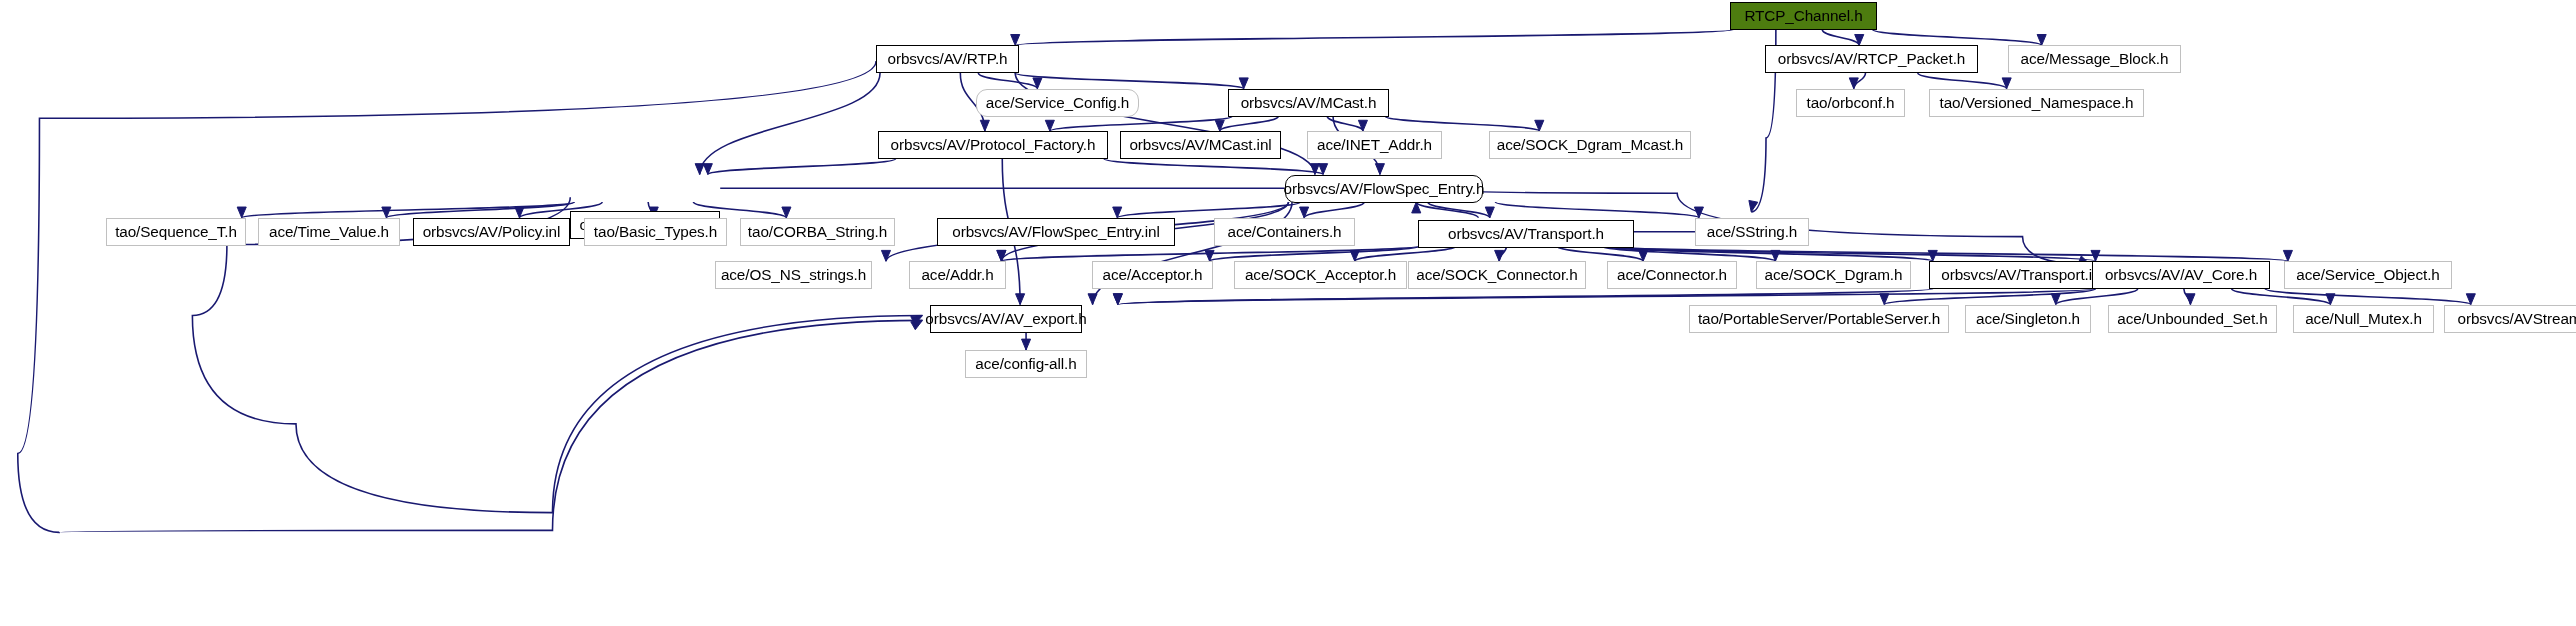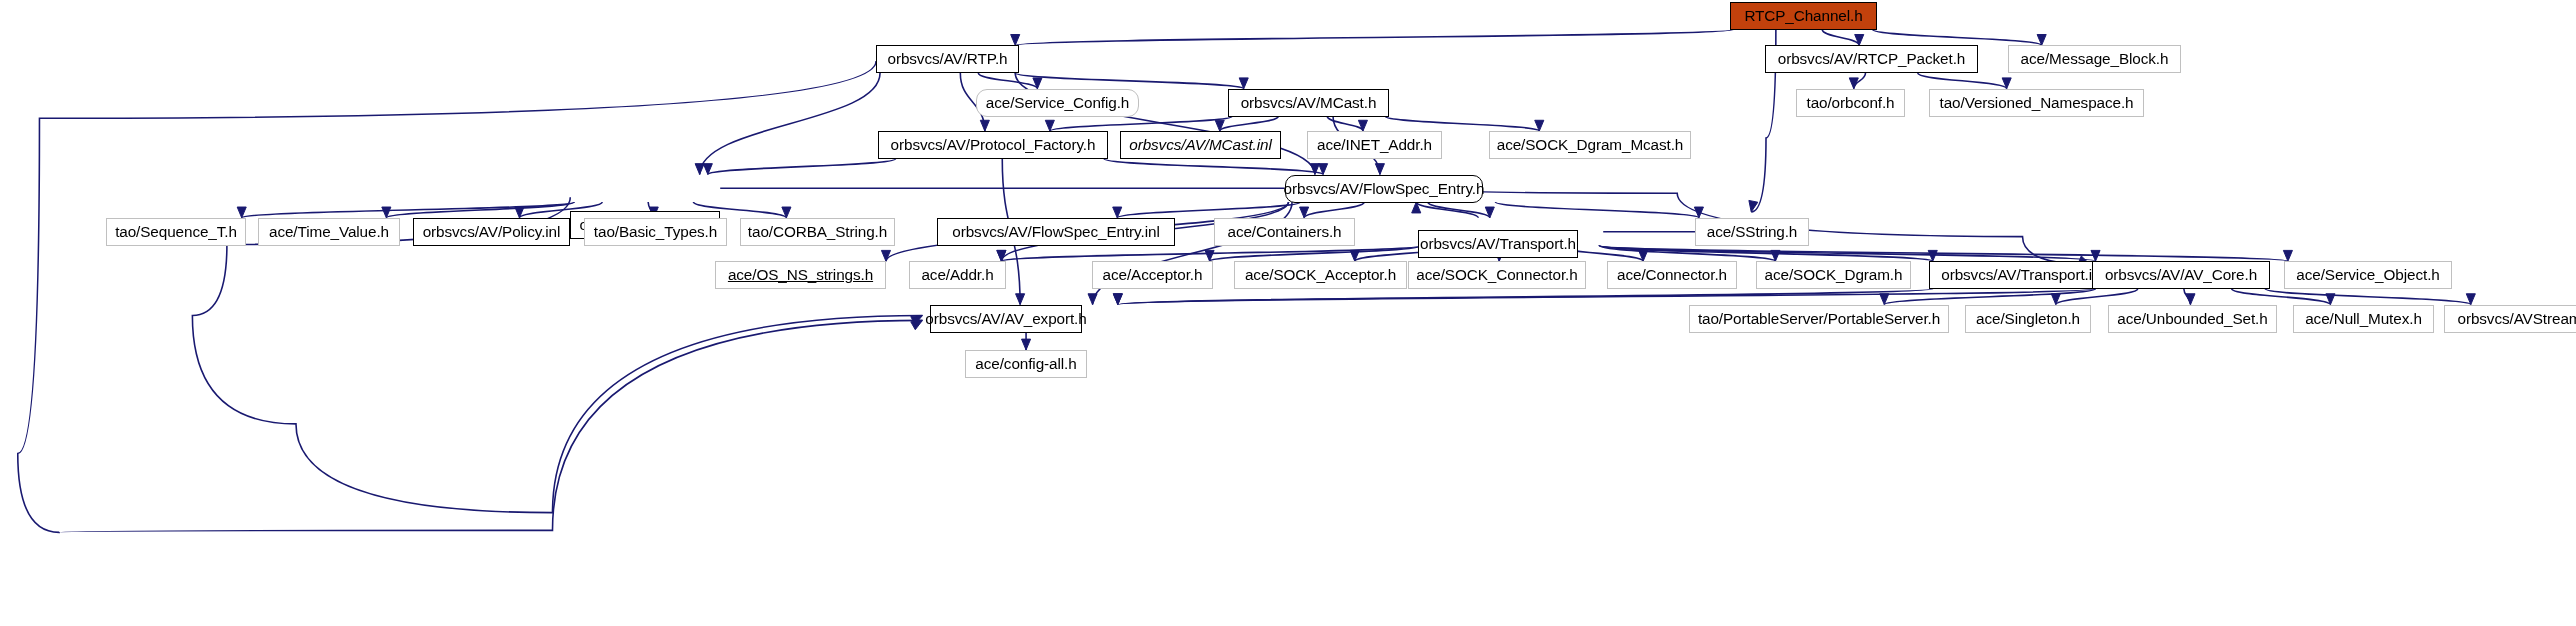--- a/index.html
+++ b/index.html
@@ -46,21 +46,21 @@
     background: #ffffff;
     border: 1px solid #c0c0c0;
     height: 28px;
     padding: 0 7px;
   }
   .node.strong {
     border: 1.6px solid #000000;
   }
   .node.root {
     border: 1.6px solid #000000;
-    background: #c2410c;
+    background: #4d7c0f;
   }
 </style>
 </head>
 <body>
 
 <div id="graph-root">
   <svg id="graph-svg" viewBox="0 0 2611 635" preserveAspectRatio="none" xmlns="http://www.w3.org/2000/svg">
     <g id="edges-group">
         <path class="edge-path" d="M 1757 30 C 1757 38, 1029 38, 1029 46"></path>
         <polygon points="1029,46 1024.4,35 1033.6,35" class="edge-head"></polygon>
@@ -193,21 +193,21 @@
       </div>
       <div class="node " style="left: 976px; top: 89px; width: 163px; border-radius: 11px;">
         <span>ace/Service_Config.h</span>
       </div>
       <div class="node strong" style="left: 1228px; top: 89px; width: 161px;">
         <span>orbsvcs/AV/MCast.h</span>
       </div>
       <div class="node strong" style="left: 878px; top: 131px; width: 230px;">
         <span>orbsvcs/AV/Protocol_Factory.h</span>
       </div>
-      <div class="node strong" style="left: 1120px; top: 131px; width: 161px; font-style: italic;">
+      <div class="node strong" style="left: 1120px; top: 131px; width: 161px;">
         <span>orbsvcs/AV/MCast.inl</span>
       </div>
       <div class="node " style="left: 1307px; top: 131px; width: 135px;">
         <span>ace/INET_Addr.h</span>
       </div>
       <div class="node " style="left: 1489px; top: 131px; width: 202px;">
         <span>ace/SOCK_Dgram_Mcast.h</span>
       </div>
       <div class="node strong" style="left: 570px; top: 175px; width: 150px; margin-top: 36px;">
         <span>orbsvcs/AV/Policy.h</span>
@@ -229,27 +229,27 @@
       </div>
       <div class="node " style="left: 740px; top: 218px; width: 155px; text-align: center;">
         <span>tao/CORBA_String.h</span>
       </div>
       <div class="node strong" style="left: 937px; top: 218px; width: 238px;">
         <span>orbsvcs/AV/FlowSpec_Entry.inl</span>
       </div>
       <div class="node " style="left: 1214px; top: 218px; width: 141px;">
         <span>ace/Containers.h</span>
       </div>
-      <div class="node strong" style="left: 1418px; top: 230px; width: 160px;">
+      <div class="node strong" style="left: 1418px; top: 220px; width: 216px;">
         <span>orbsvcs/AV/Transport.h</span>
       </div>
       <div class="node " style="left: 1695px; top: 218px; width: 114px;">
         <span>ace/SString.h</span>
       </div>
-      <div class="node " style="left: 715px; top: 261px; width: 171px; text-decoration: underline;">
+      <div class="node " style="left: 715px; top: 261px; width: 157px;">
         <span>ace/OS_NS_strings.h</span>
       </div>
       <div class="node " style="left: 909px; top: 261px; width: 97px;">
         <span>ace/Addr.h</span>
       </div>
       <div class="node " style="left: 1092px; top: 261px; width: 121px;">
         <span>ace/Acceptor.h</span>
       </div>
       <div class="node " style="left: 1234px; top: 261px; width: 173px;">
         <span>ace/SOCK_Acceptor.h</span>

